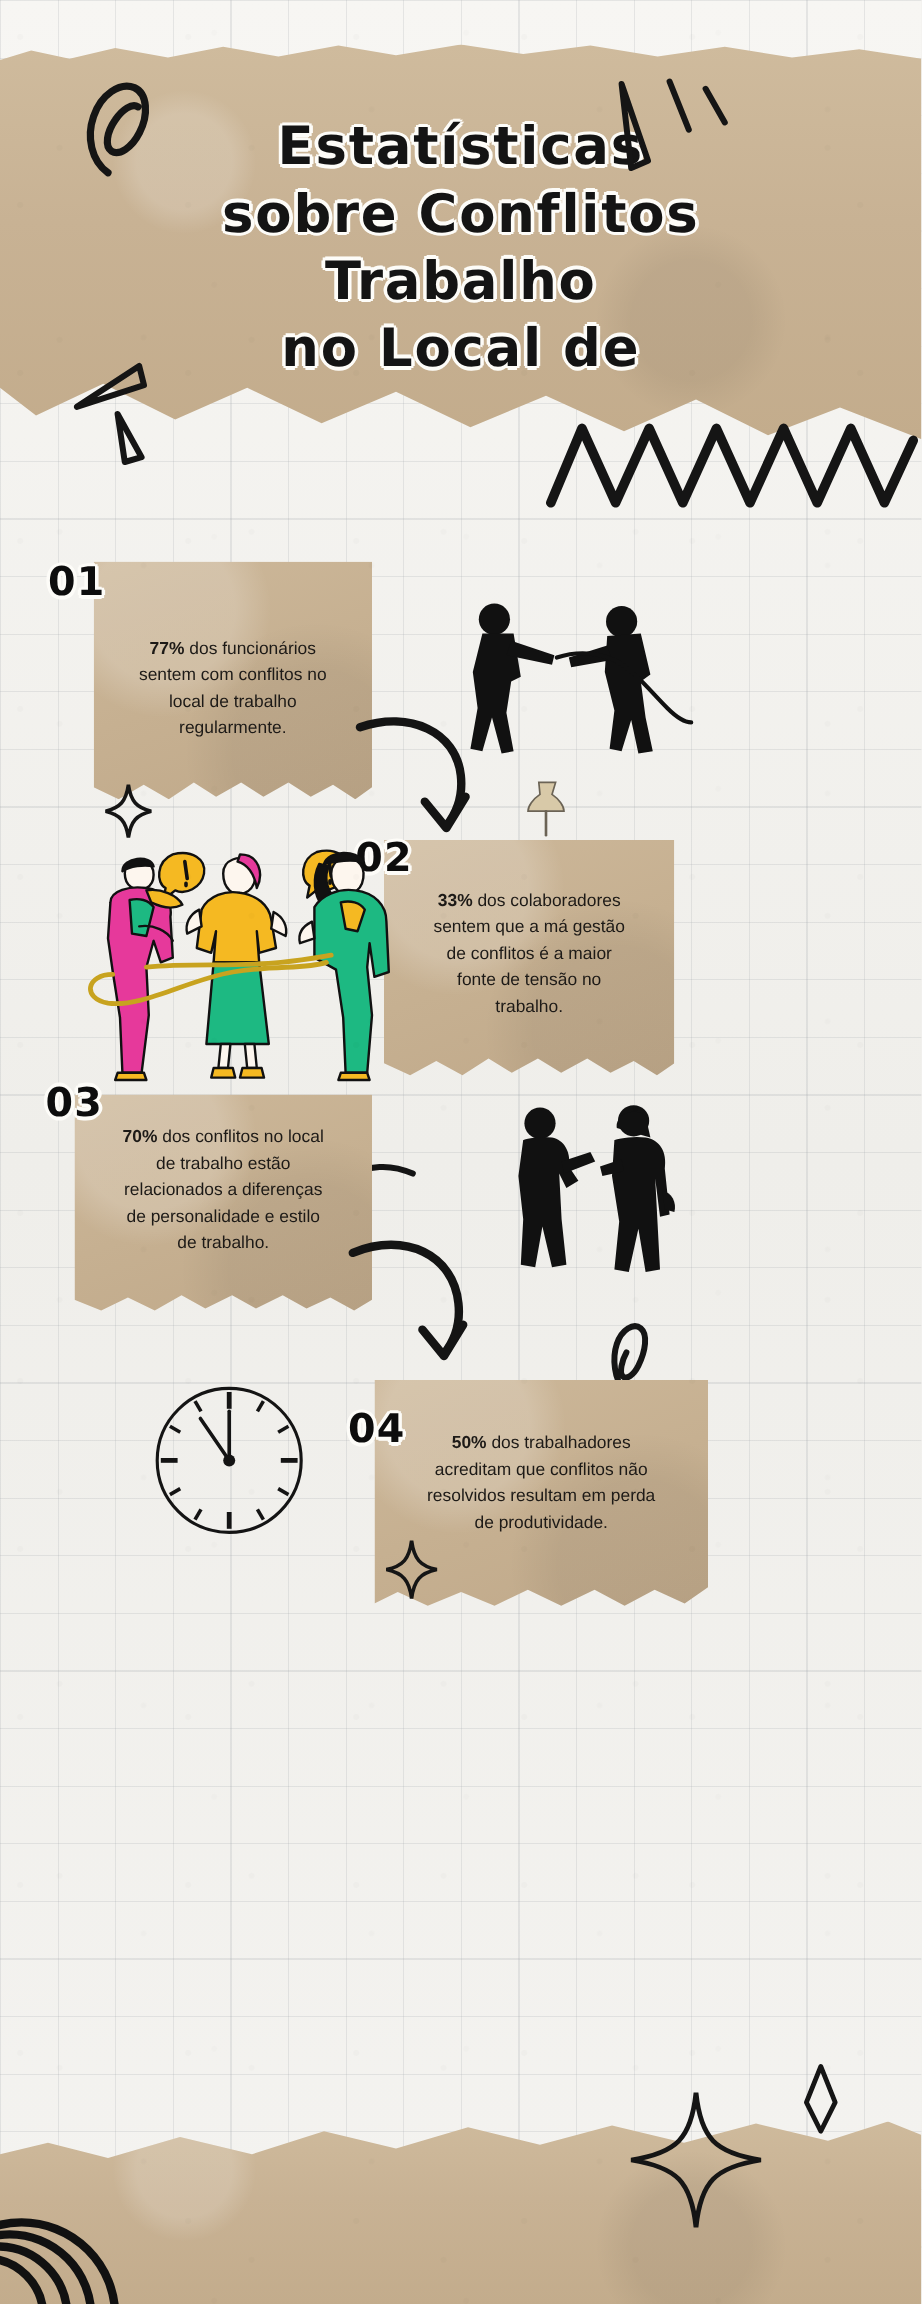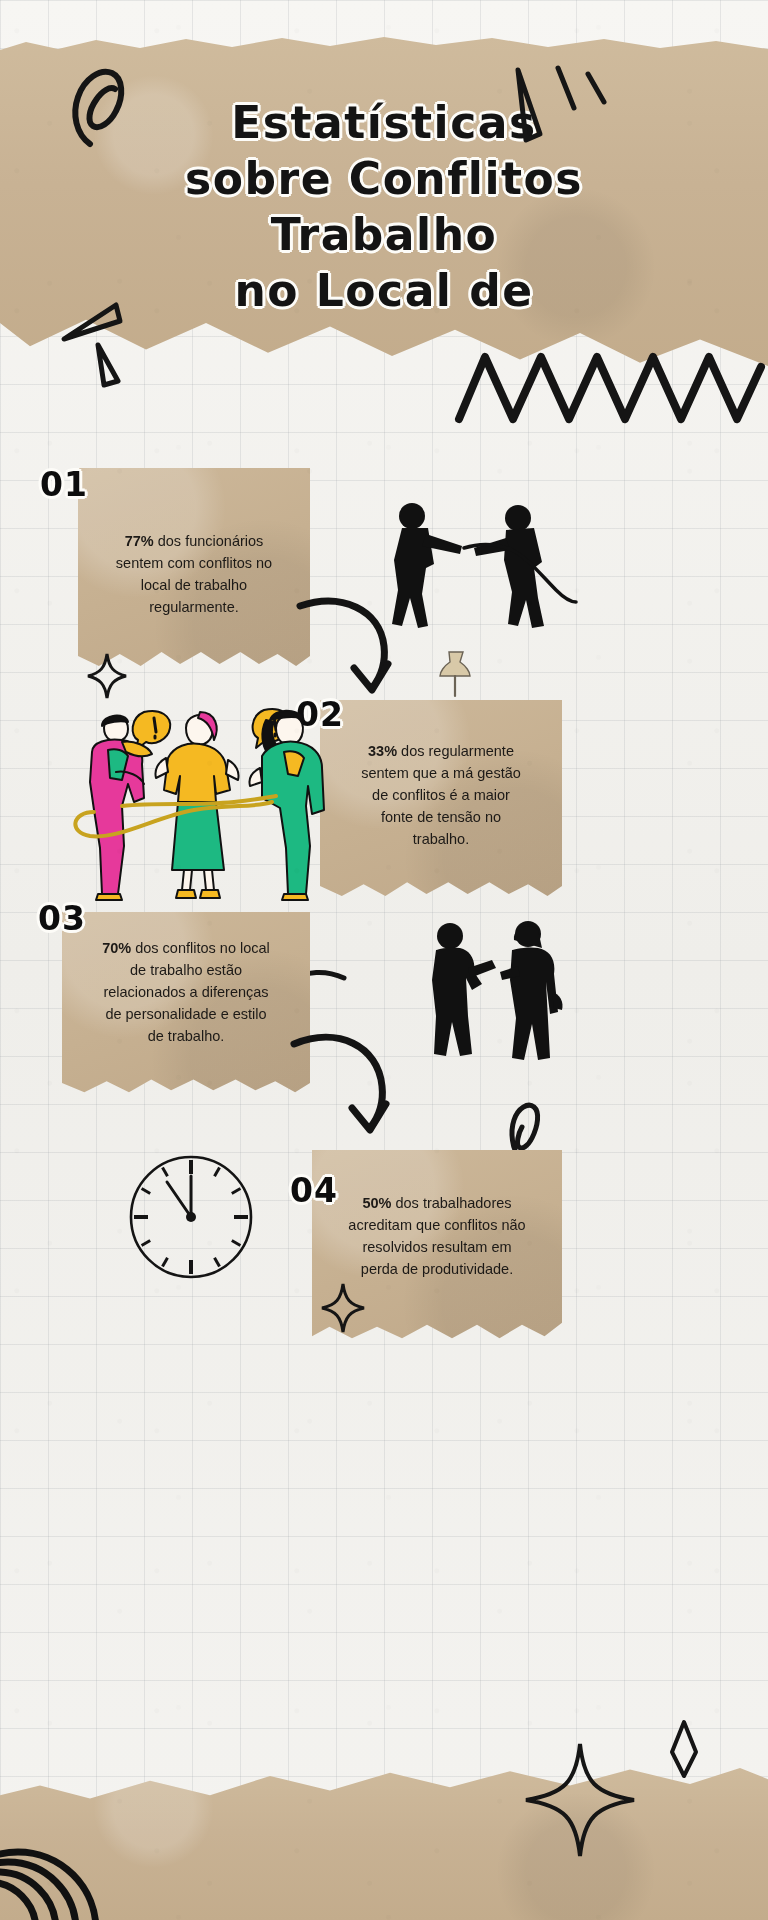--- a/index.html
+++ b/index.html
@@ -150,21 +150,21 @@
     <path d="M23 28 L23 48" stroke="#6b6355" stroke-width="2.2" stroke-linecap="round" fill="none"></path>
   </svg>
 
   <svg class="abs" style="left:86px;top:652px" width="42" height="48" viewBox="0 0 42 48">
     <path d="M21 2 C23 16 28 21 40 24 C28 27 23 32 21 46 C19 32 14 27 2 24 C14 21 19 16 21 2 Z" fill="none" stroke="#151515" stroke-width="3"></path>
   </svg>
 
   <div class="card" style="left:320px;top:700px;width:242px;height:198px">
     <div class="sheet torn-b"></div>
     <div class="body" style="padding-top:40px">
-      <b>33%</b><span> dos regularmente sentem que a má gestão de conflitos é a maior fonte de tensão no trabalho.</span>
+      <b>33%</b><span> dos colaboradores sentem que a má gestão de conflitos é a maior fonte de tensão no trabalho.</span>
     </div>
   </div>
   <div class="num" style="left:296px;top:692px">02</div>
 
   <svg class="abs" style="left:48px;top:706px" width="292" height="194" viewBox="0 0 292 194">
     <g stroke="#111" stroke-width="2" stroke-linejoin="round" stroke-linecap="round">
 
       <path d="M96 6 C112 2 124 10 122 22 C120 34 106 40 98 36 L88 44 L90 34 C82 30 82 12 96 6 Z" fill="#f5b922"></path>
       <path d="M106 12 L108 26 M107 30 L107 32" stroke="#111" stroke-width="3" fill="none"></path>
       <path d="M216 4 C232 0 244 8 242 20 C240 32 226 38 218 34 L208 42 L210 32 C202 28 202 10 216 4 Z" fill="#f5b922"></path>
@@ -233,21 +233,21 @@
 
   <svg class="abs" style="left:290px;top:1020px" width="120" height="120" viewBox="0 0 120 120">
     <path d="M4 24 C48 6 88 26 92 66 C94 84 88 98 80 108" fill="none" stroke="#141414" stroke-width="7" stroke-linecap="round"></path>
     <path d="M62 88 L80 110 L96 84" fill="none" stroke="#141414" stroke-width="7" stroke-linecap="round" stroke-linejoin="round"></path>
   </svg>
 
   <svg class="abs" style="left:506px;top:1098px" width="38" height="64" viewBox="0 0 38 64">
     <path d="M14 60 C6 52 4 34 8 22 C12 10 22 4 28 9 C34 14 32 28 26 40 C22 48 16 52 13 49 C10 46 12 36 16 29" fill="none" stroke="#151515" stroke-width="5" stroke-linecap="round" stroke-linejoin="round"></path>
   </svg>
 
-  <div class="card" style="left:312px;top:1150px;width:250px;height:192px">
+  <div class="card" style="left:312px;top:1150px;width:278px;height:192px">
     <div class="sheet torn-br"></div>
     <div class="body" style="padding-top:42px">
       <b>50%</b><span> dos trabalhadores acreditam que conflitos não resolvidos resultam em perda de produtividade.</span>
     </div>
   </div>
   <div class="num" style="left:290px;top:1168px">04</div>
 
   <svg class="abs" style="left:126px;top:1152px" width="130" height="130" viewBox="0 0 130 130">
     <circle cx="65" cy="65" r="60" fill="none" stroke="#141414" stroke-width="2.6"></circle>
     <g stroke="#141414" stroke-width="4" stroke-linecap="butt">

